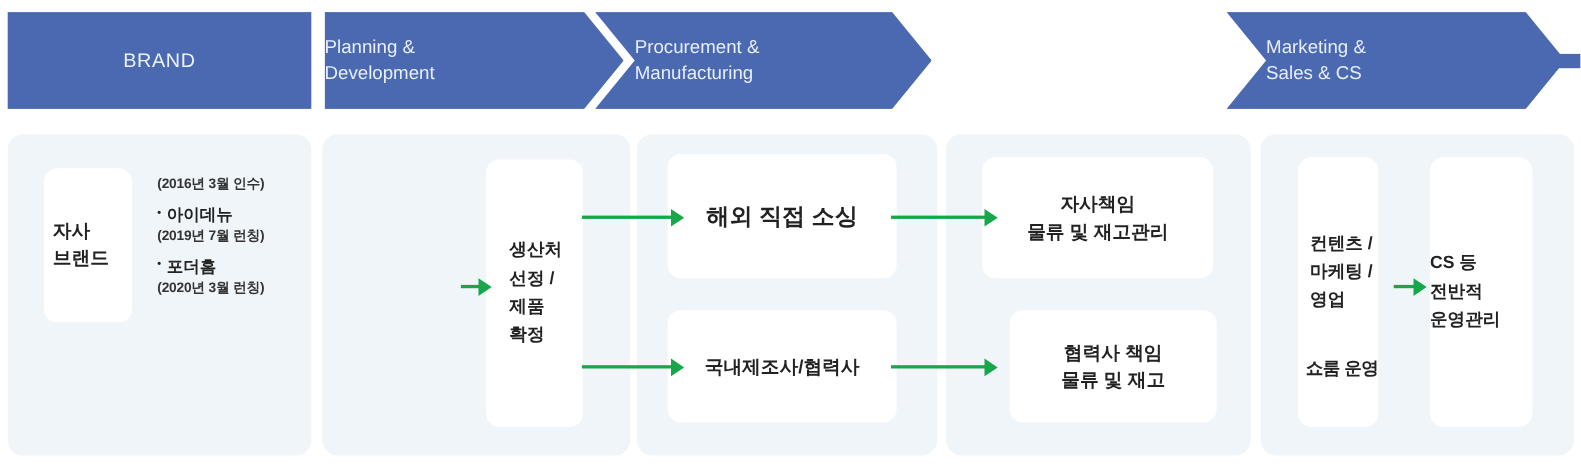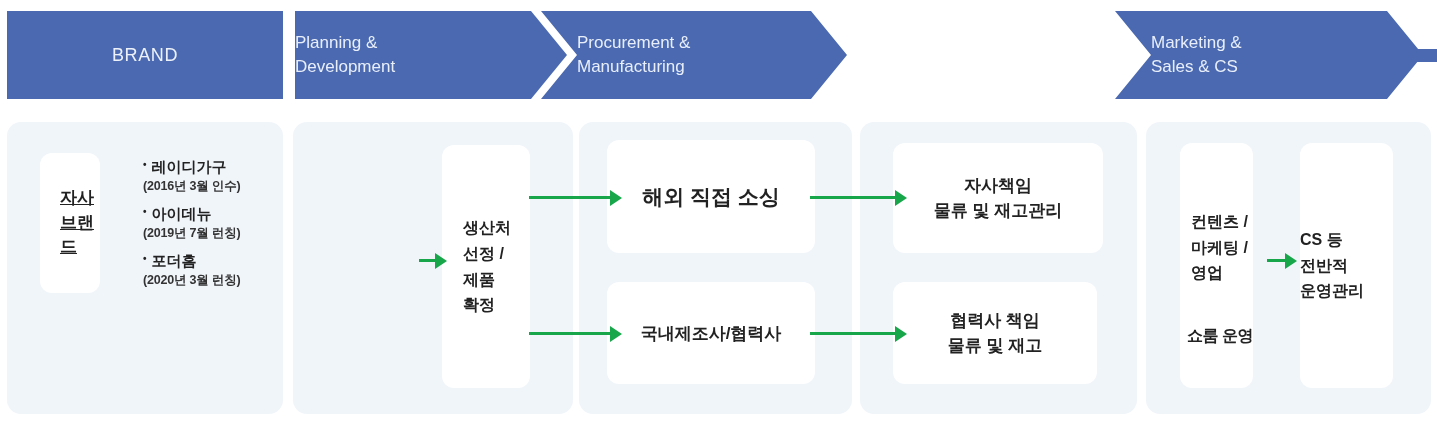--- a/index.html
+++ b/index.html
@@ -43,27 +43,27 @@
 
   
   .wbox{
     position:absolute; background:#ffffff; border-radius:12px; color:#222222;
     font-weight:700; box-sizing:border-box; z-index:2;
   }
   .wbox .txt{ white-space:pre-line; }
   .vflex{ display:flex; align-items:center; }
   .cflex{ display:flex; align-items:center; justify-content:center; text-align:center; }
 
-  #own-brand-box{ left:40px; top:153px; width:60px; height:140px; padding-left:20px; font-size:17px; line-height:1.45;text-decoration:underline; }
+  #own-brand-box{ left:40px; top:153px; width:80px; height:140px; padding-left:8px; font-size:17px; line-height:1.45; }
   #design-box{ left:322px; top:145px; width:98px; height:243px; padding-left:13px; font-size:16px; line-height:1.6; }
   #production-box{ left:442px; top:145px; width:88px; height:243px; padding-left:21px; font-size:16px; line-height:1.6; }
   #overseas-box{ left:607px; top:140px; width:208px; height:113px; font-size:21px; }
   #domestic-box{ left:607px; top:282px; width:208px; height:102px; font-size:17px; }
   #company-logistics-box{ left:893px; top:143px; width:210px; height:110px; font-size:17px; line-height:1.5; }
-  #partner-logistics-box{ left:893px; top:282px; width:204px; height:102px; font-size:17px; line-height:1.5; }
+  #partner-logistics-box{ left:918px; top:282px; width:188px; height:102px; font-size:17px; line-height:1.5; }
   #contents-box{ left:1180px; top:143px; width:73px; height:245px; font-size:16px; line-height:1.6;padding-left:44px; }
   #contents-box .main{ position:absolute; left:11px; top:66px; white-space:pre-line; }
   #contents-box .extra{ position:absolute; left:7px; top:180px; white-space:nowrap; letter-spacing:-.5px; }
   #cs-box{ left:1300px; top:143px; width:93px; height:245px; font-size:16px; line-height:1.6; }
 
   
   .brand-list{ position:absolute; left:143px; top:158px; width:135px; }
   .b-item{ margin-bottom:10px; }
   .b-name{ font-size:15px; font-weight:700; color:#222; }
   .bullet{ font-size:10px; position:relative; top:-4px; margin-right:5px; }
@@ -109,21 +109,20 @@
   <div class="panel" id="panel-procurement"></div>
   <div class="panel" id="panel-distribution"></div>
   <div class="panel" id="panel-marketing"></div>
 
   <div class="wbox vflex" id="own-brand-box">
     <span class="txt">자사
 브랜드</span>
   </div>
   <div class="brand-list">
     <div class="b-item">
-      <div class="b-name"><span class="bullet">•</span><span>레이디가구</span></div>
       <div class="b-note">(2016년 3월 인수)</div>
     </div>
     <div class="b-item">
       <div class="b-name"><span class="bullet">•</span><span>아이데뉴</span></div>
       <div class="b-note">(2019년 7월 런칭)</div>
     </div>
     <div class="b-item">
       <div class="b-name"><span class="bullet">•</span><span>포더홈</span></div>
       <div class="b-note">(2020년 3월 런칭)</div>
     </div>

